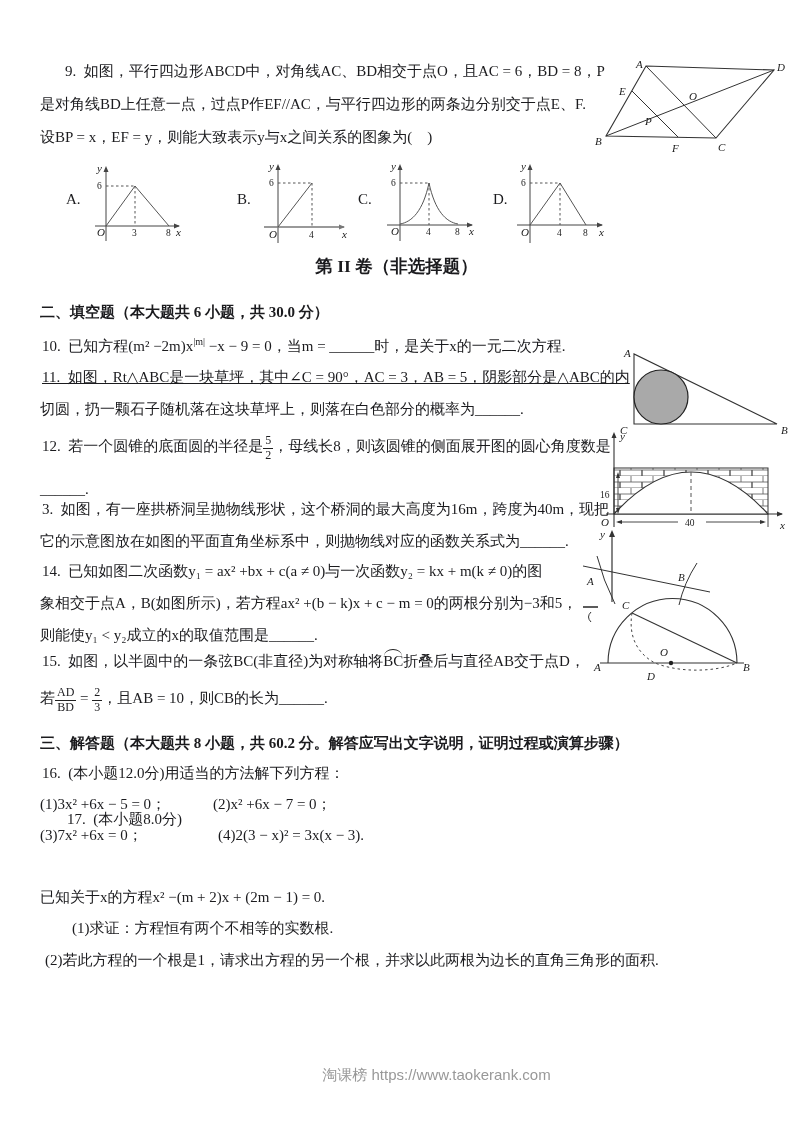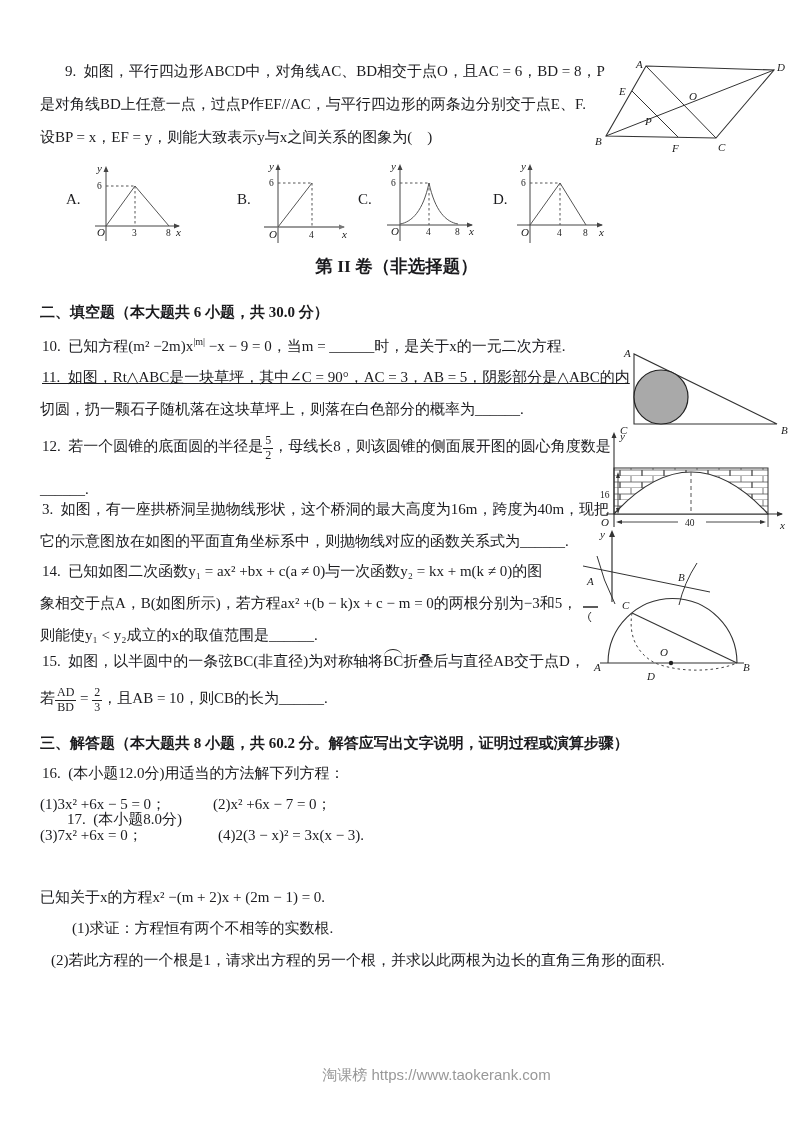--- a/index.html
+++ b/index.html
@@ -201,17 +201,17 @@
 
   <div class="t" style="left:42px; top:764px;">16.  (本小题12.0分)用适当的方法解下列方程：</div>
   <div class="t" style="left:40px; top:795px;">(1)3x² +6x − 5 = 0；</div>
   <div class="t" style="left:213px; top:795px;">(2)x² +6x − 7 = 0；</div>
   <div class="t" style="left:40px; top:826px;">(3)7x² +6x = 0；</div>
   <div class="t" style="left:218px; top:826px;">(4)2(3 − x)² = 3x(x − 3).</div>
 
   <div class="t" style="left:42px; top:810px;margin-left:25px;">17.  (本小题8.0分)</div>
   <div class="t" style="left:40px; top:888px;">已知关于x的方程x² −(m + 2)x + (2m − 1) = 0.</div>
   <div class="t" style="left:56px; top:919px;margin-left:16px;">(1)求证：方程恒有两个不相等的实数根.</div>
-  <div class="t" style="left:51px; top:951px;font-family:Liberation Serif, serif;">(2)若此方程的一个根是1，请求出方程的另一个根，并求以此两根为边长的直角三角形的面积.</div>
+  <div class="t" style="left:45px; top:951px;font-family:Liberation Serif, serif;">(2)若此方程的一个根是1，请求出方程的另一个根，并求以此两根为边长的直角三角形的面积.</div>
 
   <div class="footer">淘课榜 https://www.taokerank.com</div>
 
 </div>
 
 </body></html>

